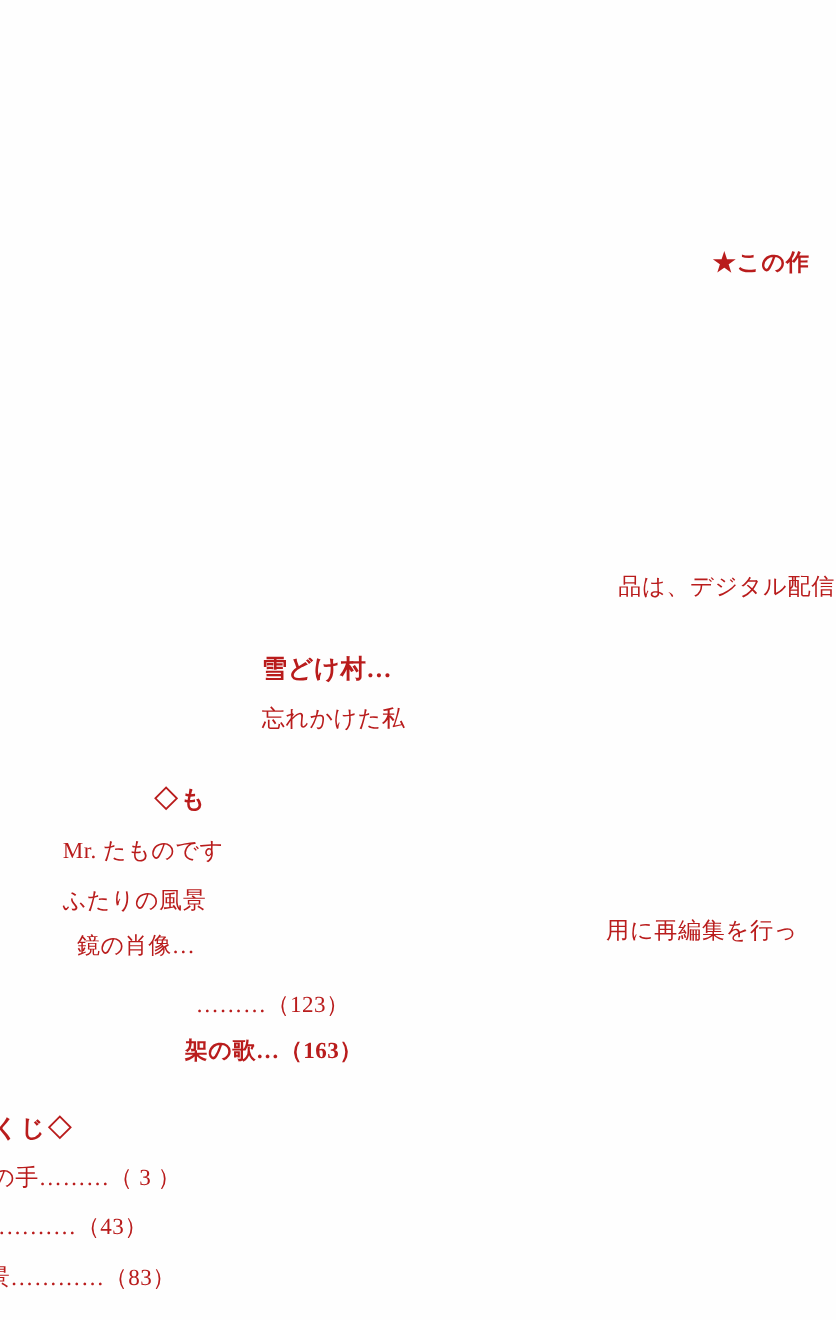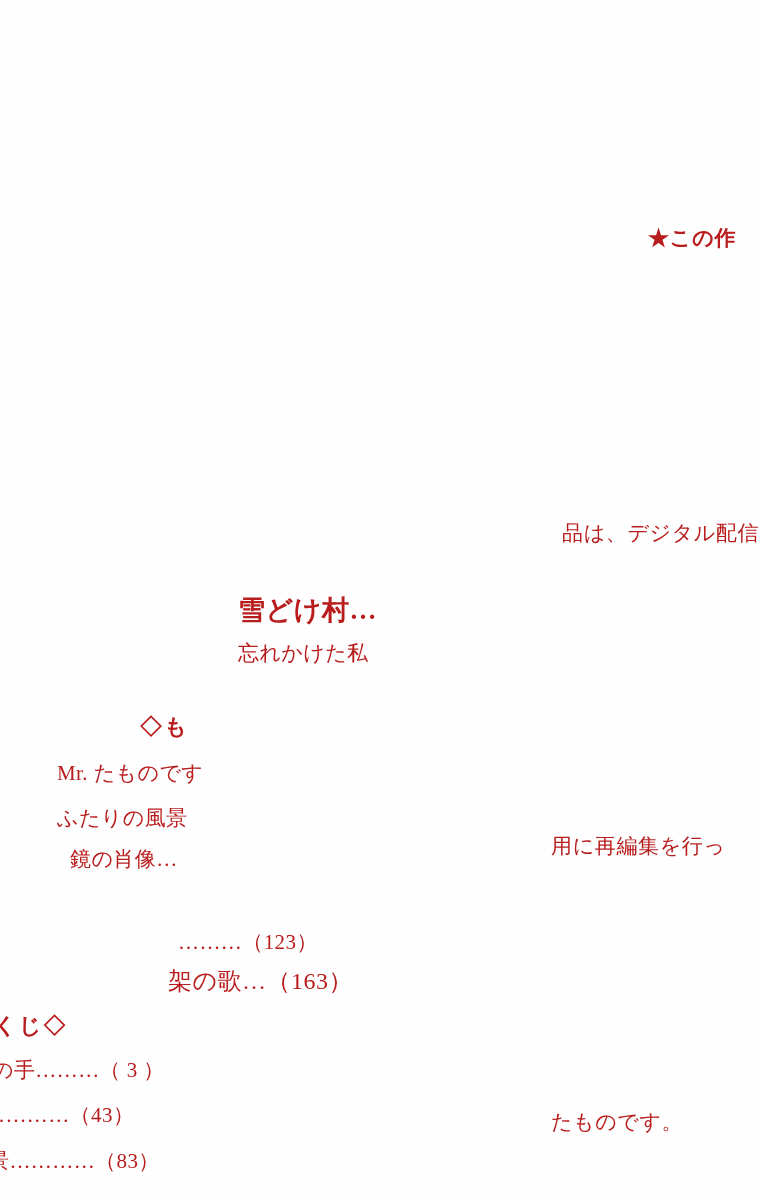--- a/index.html
+++ b/index.html
@@ -58,21 +58,21 @@
     top: 1108px;
     font-size: 21px;
     font-weight: 400;
     letter-spacing: 0.03em;
   }
 
   
   .toc-a {
     left: 238px;
     top: 592px;
-    font-size: 27px;
+    font-size: 23px;
     font-weight: 700;
     letter-spacing: 0.02em;
   }
   .toc-b {
     left: 238px;
     top: 639px;
     font-size: 21px;
     font-weight: 400;
     letter-spacing: 0.02em;
   }
@@ -100,32 +100,31 @@
   }
   .toc-e {
     left: 57px;
     top: 804px;
     font-size: 21px;
     font-weight: 400;
     letter-spacing: 0.02em;
   }
   .toc-f {
     left: 178px;
-    top: 928px;
+    top: 899px;
     font-size: 21px;
     font-weight: 400;
     letter-spacing: 0.02em;
   }
   .toc-g {
     left: 168px;
     top: 941px;
-    font-size: 24px;
-    font-weight: 400;
+    font-size: 21px;
+    font-weight: 700;
     letter-spacing: 0.02em;
-    margin-top: 24px;
   }
   .toc-h {
     left: -6px;
     top: 1011px;
     font-size: 22px;
     font-weight: 700;
     letter-spacing: 0.10em;
   }
   .toc-i {
     left: -8px;
@@ -153,21 +152,20 @@
 <body>
 
 <div class="page" style="background: rgb(254, 254, 254);">
 
   <div class="frag notice-1">★この作</div>
 
   <div class="frag notice-2">品は、デジタル配信</div>
 
   <div class="frag notice-3">用に再編集を行っ</div>
 
-  <div class="frag notice-4">たものです。</div>
 
   <div class="frag toc-a">雪どけ村…</div>
 
   <div class="frag toc-b">忘れかけた私</div>
 
   <div class="frag toc-heading">◇も</div>
 
   <div class="frag toc-c">Mr. たものです</div>
 
   <div class="frag toc-d">鏡の肖像…</div>

